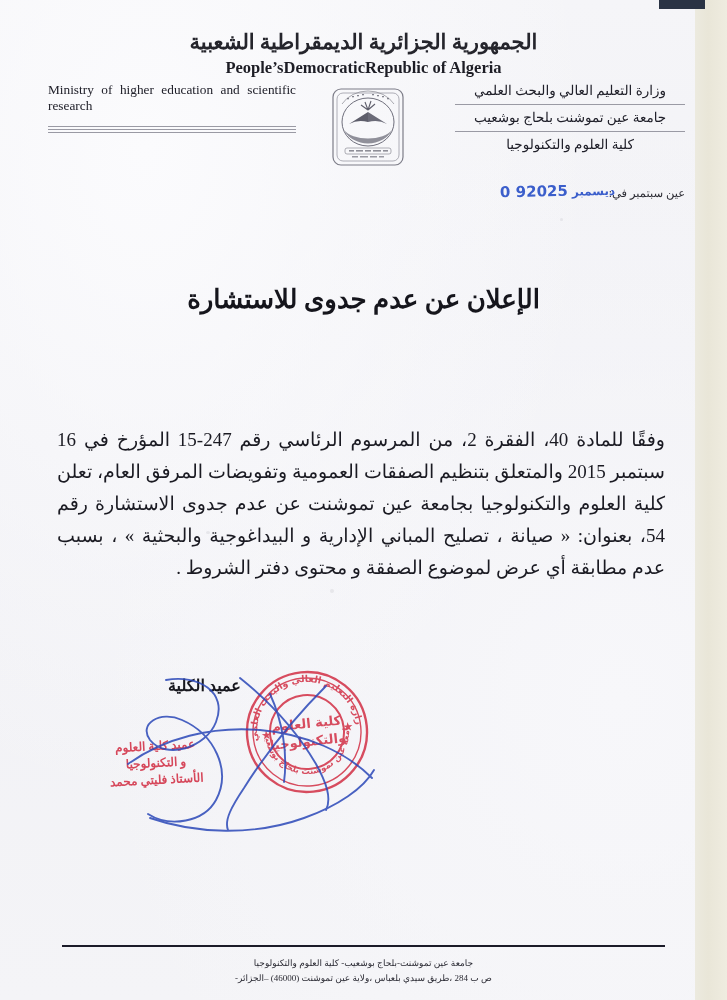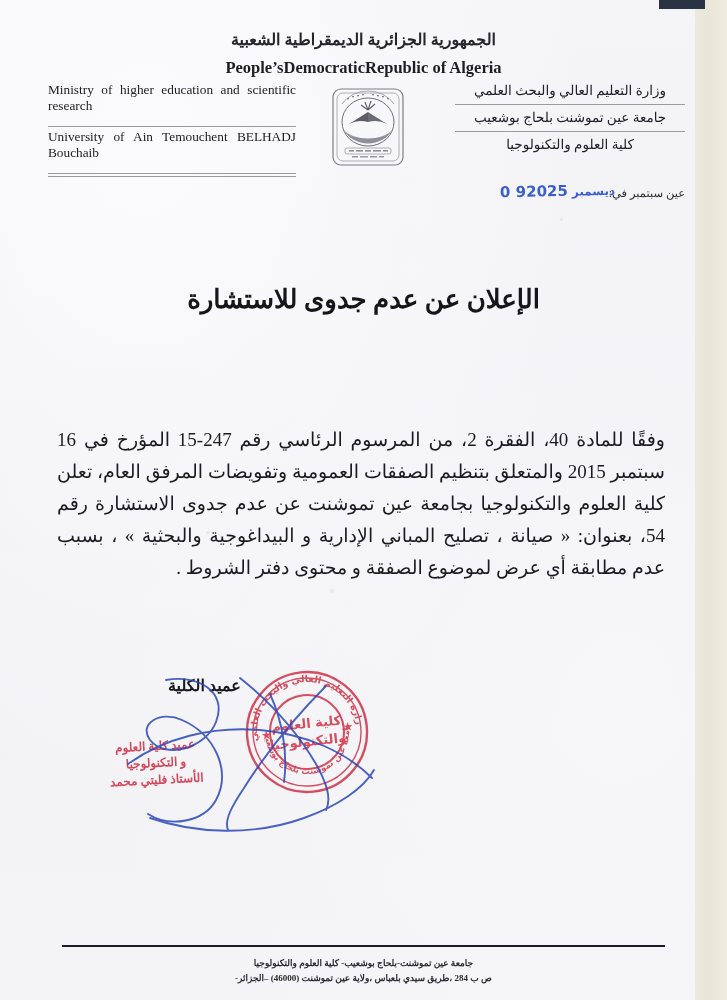--- a/index.html
+++ b/index.html
@@ -46,21 +46,21 @@
     opacity: .5;
   }
 
   
   .head-ar-title {
     position: absolute;
     top: 30px;
     left: 0;
     right: 0;
     text-align: center;
-    font-size: 16px;
+    font-size: 21px;
     font-weight: 700;
     direction: rtl;
     color: #25252c;
     letter-spacing: .2px;
   }
   .head-en-title {
     position: absolute;
     top: 58px;
     left: 0;
     right: 0;
@@ -244,21 +244,20 @@
   }
   .footer .bar {
     height: 2px;
     background: #1b1b28;
     margin-bottom: 9px;
   }
   .footer .line {
     font-size: 9px;
     line-height: 15px;
     color: #2a2a33;
-    font-weight: bold;
   }
   .footer .line.tel { font-size: 8.6px; }
 </style>
 </head>
 <body>
 
 <div class="page">
 
   <div class="edge-strip"></div>
   <div class="corner-mark"></div>
@@ -266,21 +265,20 @@
   <div class="paper-speck" style="top:531px;left:206px;width:4px;height:3px;"></div>
   <div class="paper-speck" style="top:589px;left:330px;width:4px;height:4px;"></div>
   <div class="paper-speck" style="top:218px;left:560px;width:3px;height:3px;"></div>
 
   <div class="head-ar-title">الجمهورية الجزائرية الديمقراطية الشعبية</div>
   <div class="head-en-title">People’sDemocraticRepublic of Algeria</div>
 
   <div class="head-left">
     <div class="row">Ministry of higher education  and scientific research</div>
     <div class="rule"></div>
-    <div class="row">University of Ain Temouchent BELHADJ Bouchaib</div>
     <div class="rule"></div>
     <div class="rule"></div>
   </div>
 
   <div class="head-right">
     <div class="row">وزارة التعليم العالي والبحث العلمي</div>
     <div class="rule"></div>
     <div class="row">جامعة عين تموشنت بلحاج بوشعيب</div>
     <div class="rule"></div>
     <div class="row">كلية العلوم والتكنولوجيا</div>

